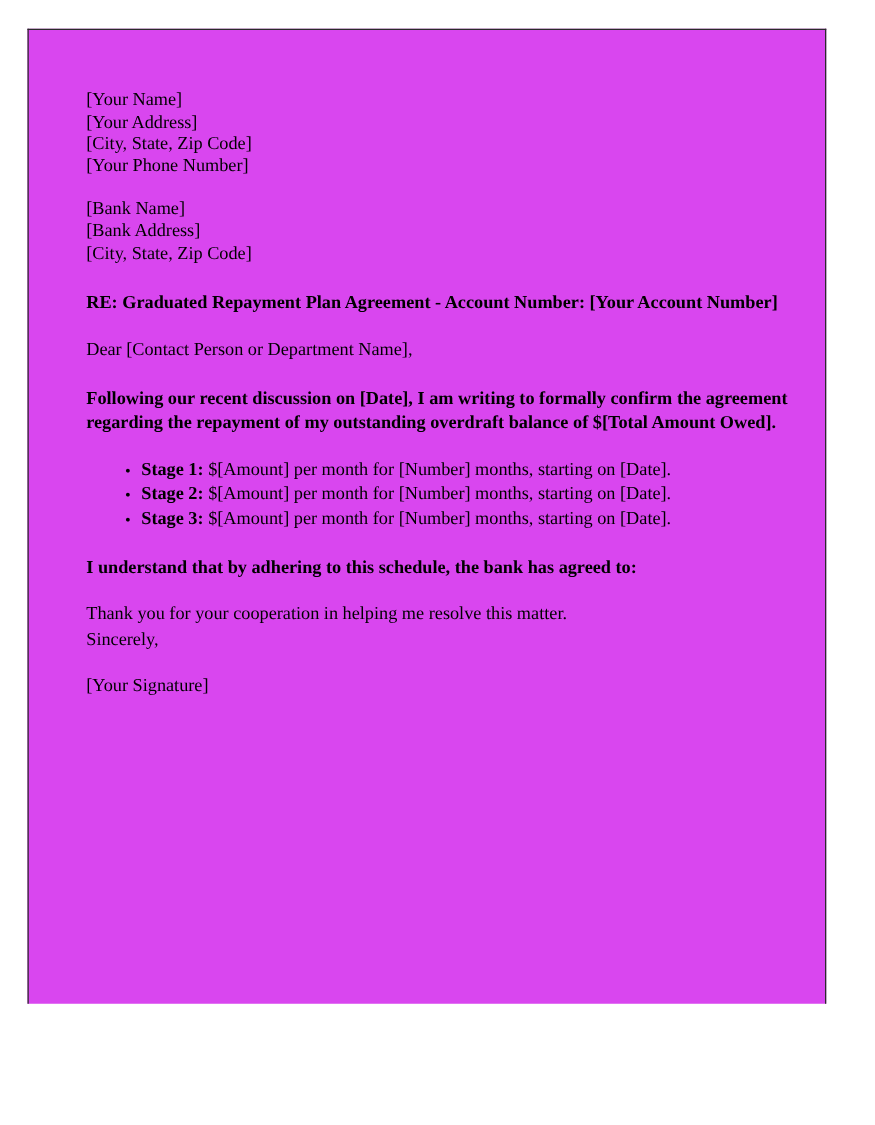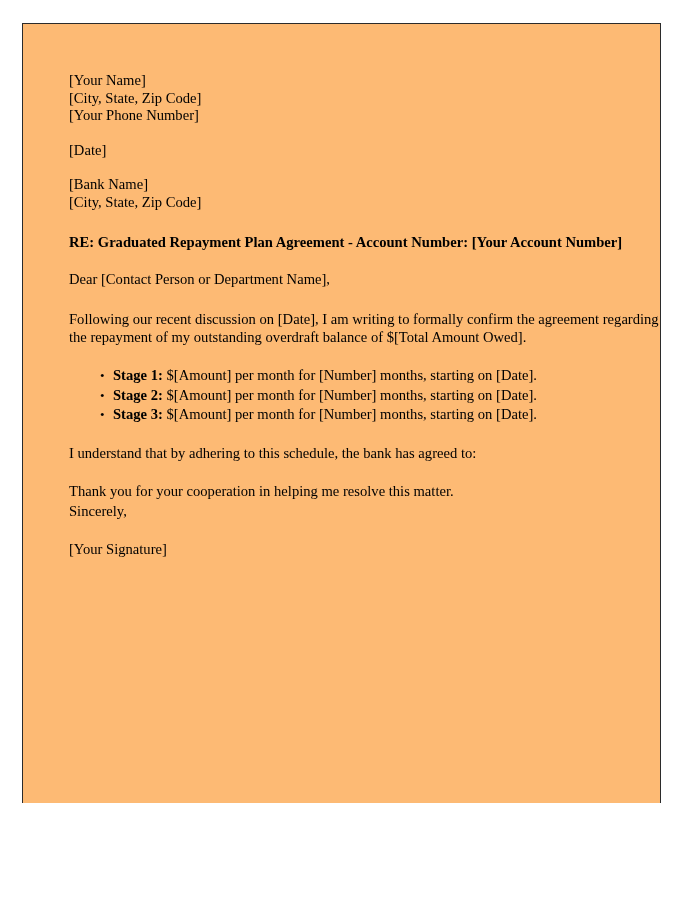--- a/index.html
+++ b/index.html
@@ -20,21 +20,21 @@
     position: absolute;
     left: 22px;
     top: 23px;
     width: 639px;
     height: 780px;
     border-left: 1.5px solid #2b2b2b;
     border-top: 1.5px solid #2b2b2b;
     border-right: 1.5px solid #2b2b2b;
     border-bottom: none;
     box-sizing: border-box;
-    background: #fdba74;
+    background: #d946ef;
   }
 
   .letter {
     position: absolute;
     left: 46px;
     top: 48px;
     width: 590px;
     font-size: 14.6px;
     line-height: 17.6px;
     text-align: left;
@@ -62,20 +62,21 @@
     line-height: 18.6px;
   }
 
   .salutation {
     margin: 0 0 21px 0;
   }
 
   .para {
     margin: 0 0 20px 0;
     line-height: 18.2px;
+    font-weight: bold;
   }
 
   ul.bullets {
     margin: 0 0 20px 0;
     padding: 0 16px 0 44px;
     list-style: none;
   }
   ul.bullets li {
     position: relative;
     line-height: 19.4px;
@@ -104,28 +105,29 @@
   }
 </style>
 </head>
 <body>
 
 <div class="page-frame">
   <div class="letter">
 
     <div class="addr-block">
       <span class="addr-line">[Your Name]</span>
+      <span class="addr-line">[Your Address]</span>
       <span class="addr-line">[City, State, Zip Code]</span>
       <span class="addr-line">[Your Phone Number]</span>
     </div>
 
-    <div class="date-block">[Date]</div>
 
     <div class="bank-block">
       <span class="addr-line">[Bank Name]</span>
+      <span class="addr-line">[Bank Address]</span>
       <span class="addr-line">[City, State, Zip Code]</span>
     </div>
 
     <div class="re-line">RE: Graduated Repayment Plan Agreement - Account Number: [Your Account Number]</div>
 
     <div class="salutation">Dear [Contact Person or Department Name],</div>
 
     <div class="para">Following our recent discussion on [Date], I am writing to formally confirm the agreement regarding the repayment of my outstanding overdraft balance of $[Total Amount Owed].</div>
 
 

